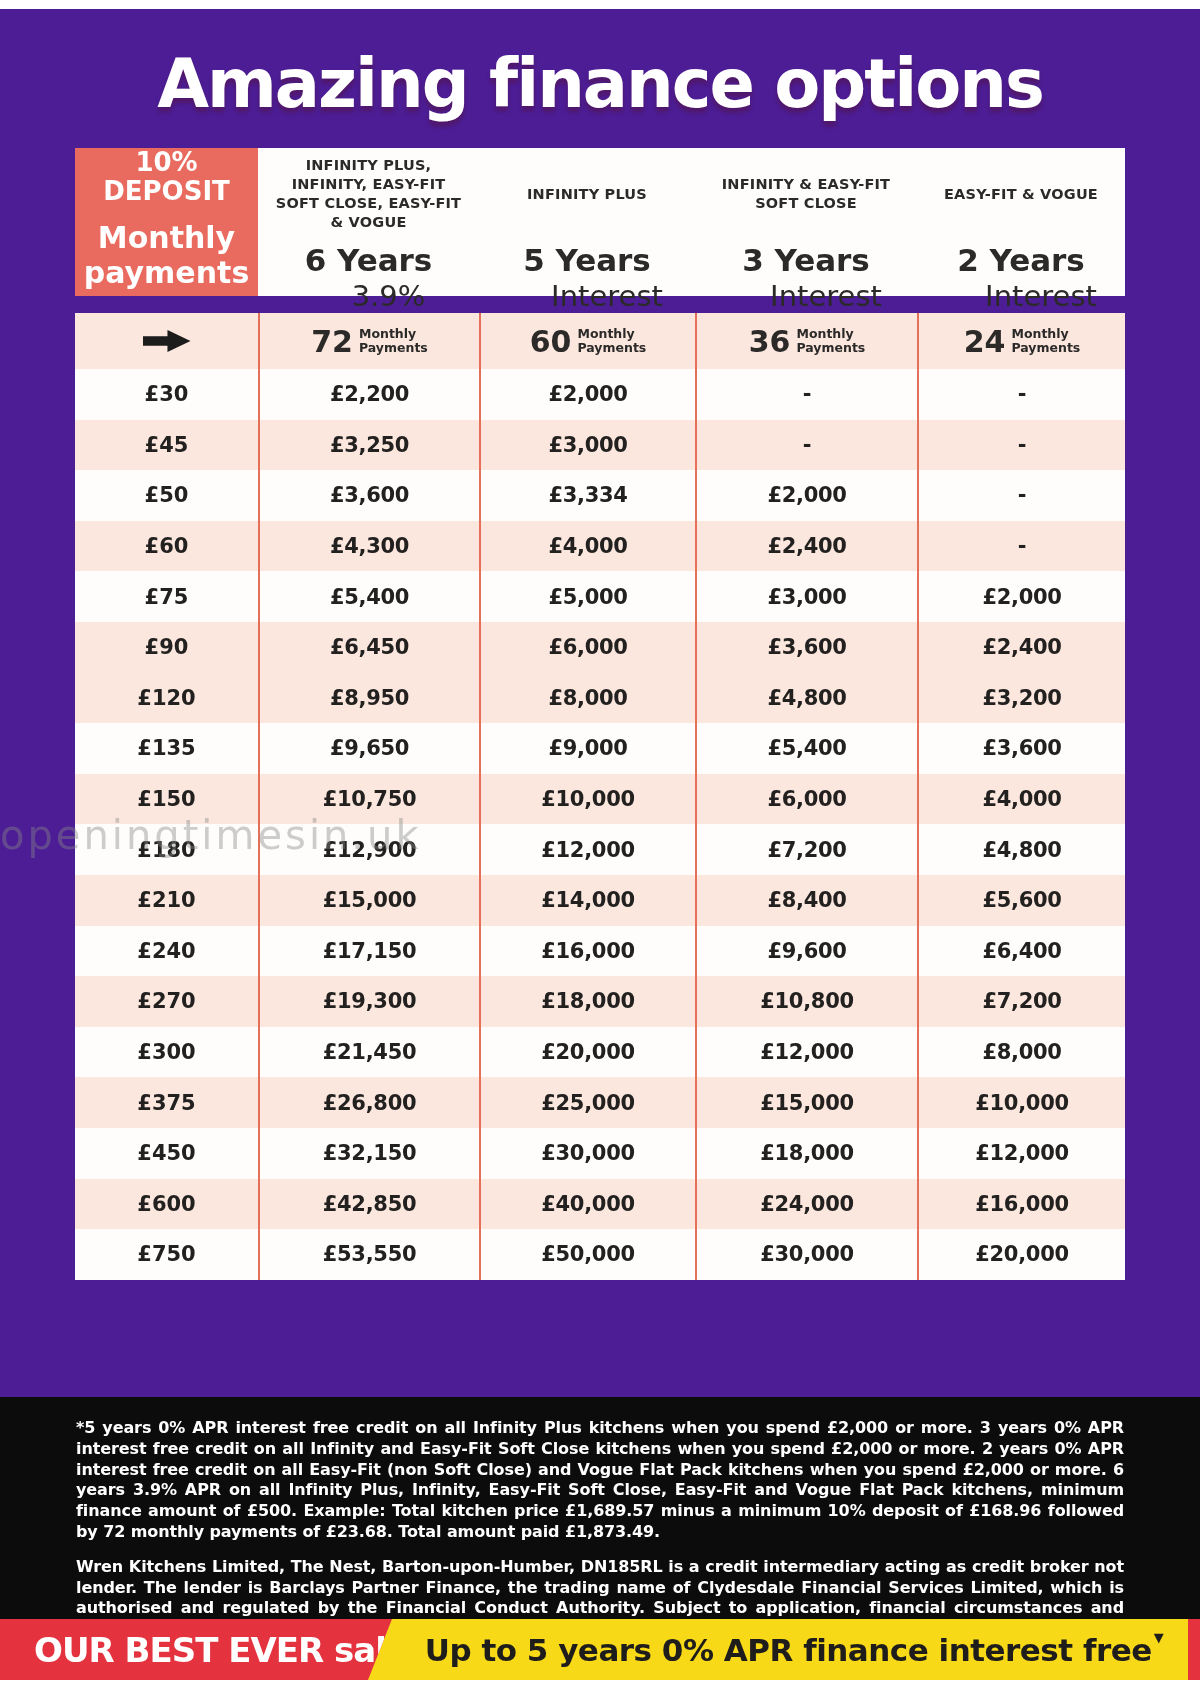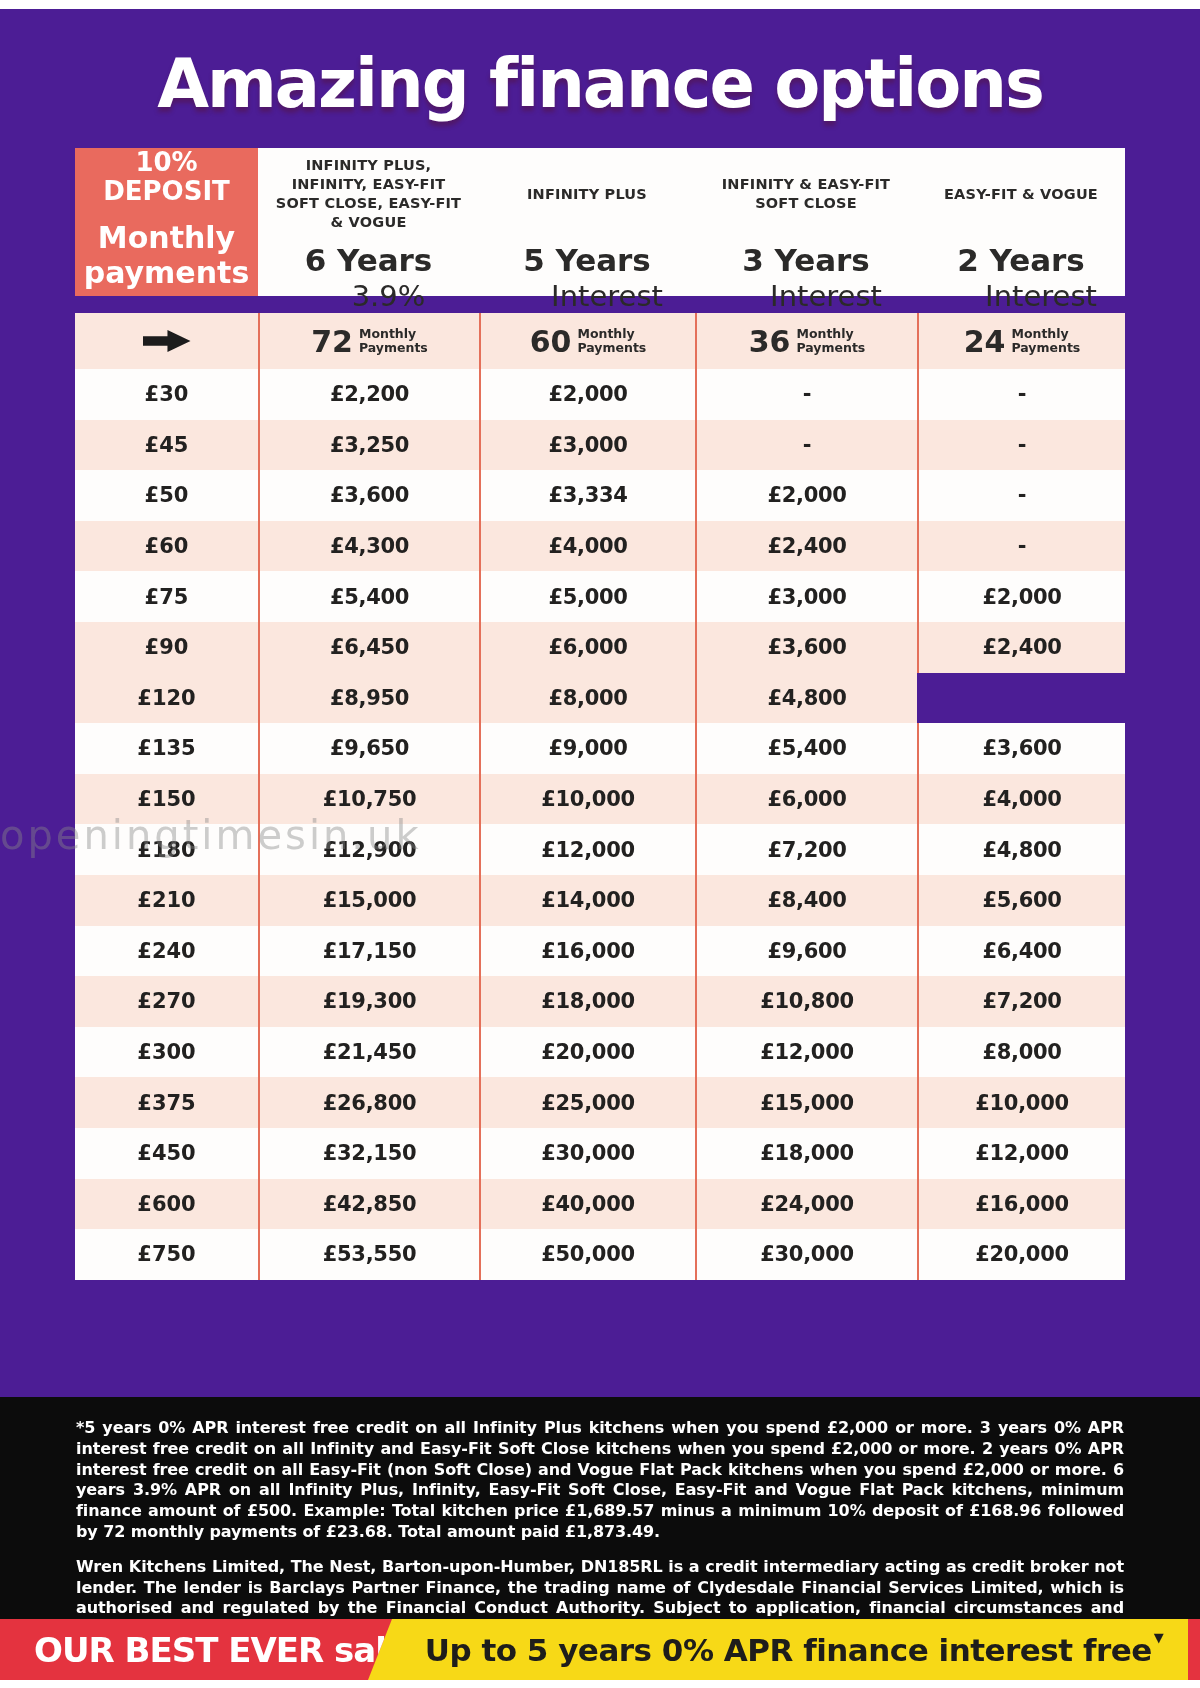--- a/index.html
+++ b/index.html
@@ -344,20 +344,21 @@
           <div class="cell value-cell v-divide">£3,600</div>
           <div class="cell value-cell v-divide">£2,400</div>
         </div>
 
 
         <div class="t-row data-row alt">
           <div class="cell deposit-cell">£120</div>
           <div class="cell value-cell v-divide">£8,950</div>
           <div class="cell value-cell v-divide">£8,000</div>
           <div class="cell value-cell v-divide">£4,800</div>
+          <div class="cell value-cell v-divide">£3,200</div>
         </div>
 
         <div class="t-row data-row">
           <div class="cell deposit-cell">£135</div>
           <div class="cell value-cell v-divide">£9,650</div>
           <div class="cell value-cell v-divide">£9,000</div>
           <div class="cell value-cell v-divide">£5,400</div>
           <div class="cell value-cell v-divide">£3,600</div>
         </div>
 

